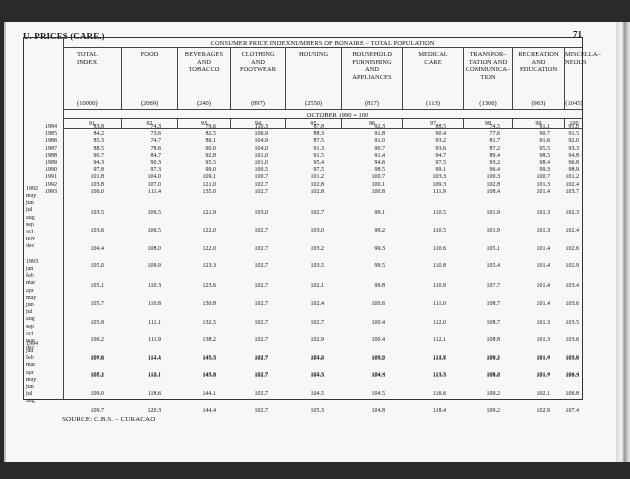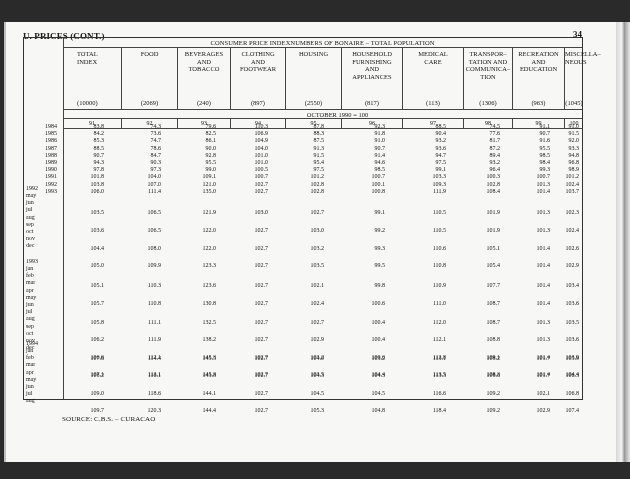--- a/index.html
+++ b/index.html
@@ -64,22 +64,22 @@
   .row-label.yr { text-align: right; width: 33px; left: 0; }
   .cell { position: absolute; font-size: 6px; line-height: 7px; text-align: right; }
   .source {
     position: absolute; left: 56px; top: 393px; font-size: 7px; letter-spacing: 0.1px;
   }
 </style>
 </head>
 <body>
 
 <div class="page">
-  <div class="section-title">U. PRICES (CONT.)</div>
-  <div class="page-number">34</div>
+  <div class="section-title">U. PRICES (CARE.)</div>
+  <div class="page-number">71</div>
 
   <div class="table-frame">
     <div class="stub"></div>
     <div class="table-title">CONSUMER PRICE INDEXNUMBERS OF BONAIRE – TOTAL POPULATION</div>
 
     <div id="col-heads">
         <div class="col-head" style="left: 39px; width: 59px;">
           <div class="name left">TOTAL
 INDEX</div>
           <div class="weight left">(10000)</div>

